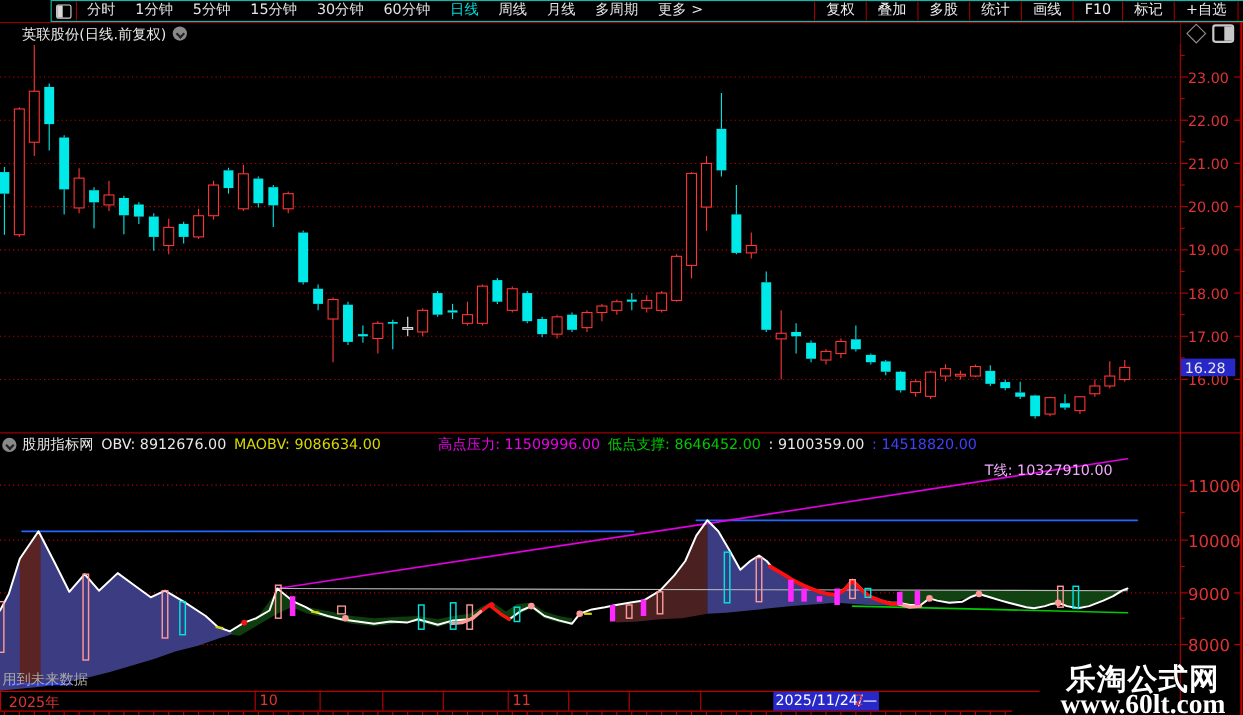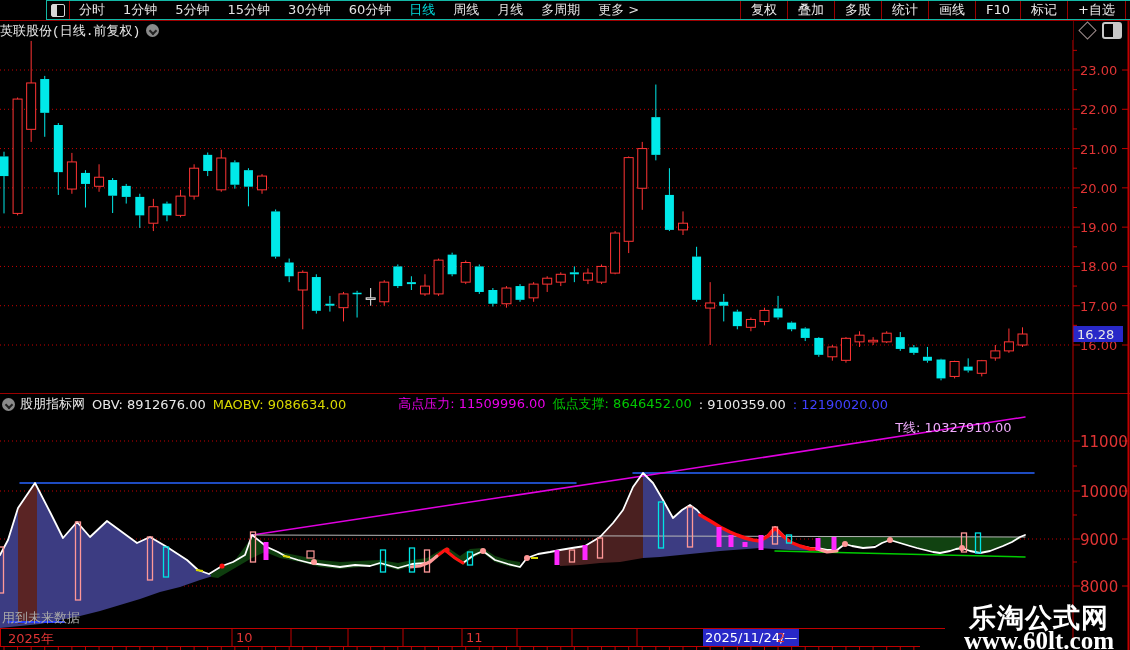--- a/index.html
+++ b/index.html
@@ -11,21 +11,21 @@
   #win-icon{width:22px;height:18px;border-right:1px solid #9c0000;display:flex;align-items:center;justify-content:center;flex:0 0 22px;}
   #win-icon .glyph{width:12px;height:11px;border:1px solid #d8d8d8;border-radius:2px;position:relative;}
   #win-icon .glyph::after{content:"";position:absolute;left:0;top:0;width:5px;height:100%;background:#d8d8d8;}
   .menu-items{display:flex;align-items:center;height:100%;}
   .menu-item{color:#e4e4e4;font-size:13px;padding:0 9px;line-height:18px;white-space:nowrap;cursor:default;}
   .menu-item.active{color:#00dcdc;}
   #menu-right{position:absolute;right:1px;top:0;height:18px;display:flex;align-items:stretch;}
   .menu-right-item{color:#ececec;font-size:13px;padding:0 10px;line-height:18px;border-left:1px solid #9c0000;white-space:nowrap;cursor:default;}
   
   #titlebar{position:absolute;left:0;top:21px;width:1073px;height:19px;display:flex;align-items:center;background:#000;}
-  #title-text{color:#e8e8e8;font-size:13px;margin-left:0;white-space:nowrap;font-family:Liberation Mono, monospace;}
+  #title-text{color:#e8e8e8;font-size:13px;margin-left:20px;white-space:nowrap;}
   .chev-circle{width:13px;height:13px;border-radius:50%;background:#8a8a8a;margin-left:6px;position:relative;flex:0 0 13px;}
   .chev-circle::after{content:"";position:absolute;left:3.5px;top:4px;width:4px;height:4px;border-right:2px solid #222;border-bottom:2px solid #222;transform:rotate(45deg);}
   #title-icons{position:absolute;right:8px;top:22px;display:flex;align-items:center;gap:8px;}
   #diamond-icon{width:11px;height:11px;border:1px solid #9a8a8a;transform:rotate(45deg);}
   #split-icon{width:16px;height:13px;border:2px solid #c8c8c8;border-radius:3px;position:relative;}
   #split-icon::after{content:"";position:absolute;right:0;top:0;width:7px;height:100%;background:#c8c8c8;}
   
   #ind-header{position:absolute;left:0;top:395px;width:1070px;height:18px;display:flex;align-items:center;white-space:nowrap;}
   #ind-header .seg{font-size:13px;margin-right:7px;}
   
@@ -515,21 +515,21 @@
   </div>
 
   <div id="ind-header">
     <span class="chev-circle" style="margin-left:2px;margin-right:5px;"></span>
   <span class="seg" style="color: rgb(232, 232, 232);">股朋指标网</span>
       <span class="seg" style="color: rgb(232, 232, 232);">OBV: 8912676.00</span>
       <span class="seg" style="color: rgb(216, 216, 0);">MAOBV: 9086634.00</span>
       <span class="seg" style="color: rgb(232, 0, 232); margin-left: 45px;">高点压力: 11509996.00</span>
       <span class="seg" style="color: rgb(0, 200, 0);">低点支撑: 8646452.00</span>
       <span class="seg" style="color: rgb(232, 232, 232);">: 9100359.00</span>
-      <span class="seg" style="color: rgb(64, 64, 255);">: 12190020.00</span>
+      <span class="seg" style="color: rgb(64, 64, 255);">: 14518820.00</span>
       <span class="seg" style="color: #f0abfc; margin-top: 47px;">T线: 10327910.00</span>
     </div>
 
   <div id="xaxis-labels">
       <div class="xlab" style="left: 8px;">2025年</div>
       <div class="xlab" style="left: 236px;">10</div>
       <div class="xlab" style="left: 466px;">11</div>
       <div class="xlab selected" style="left: 703px;">2025/11/24/—</div>
       <div class="xlab" style="left: 777px;">2</div>
     </div>

